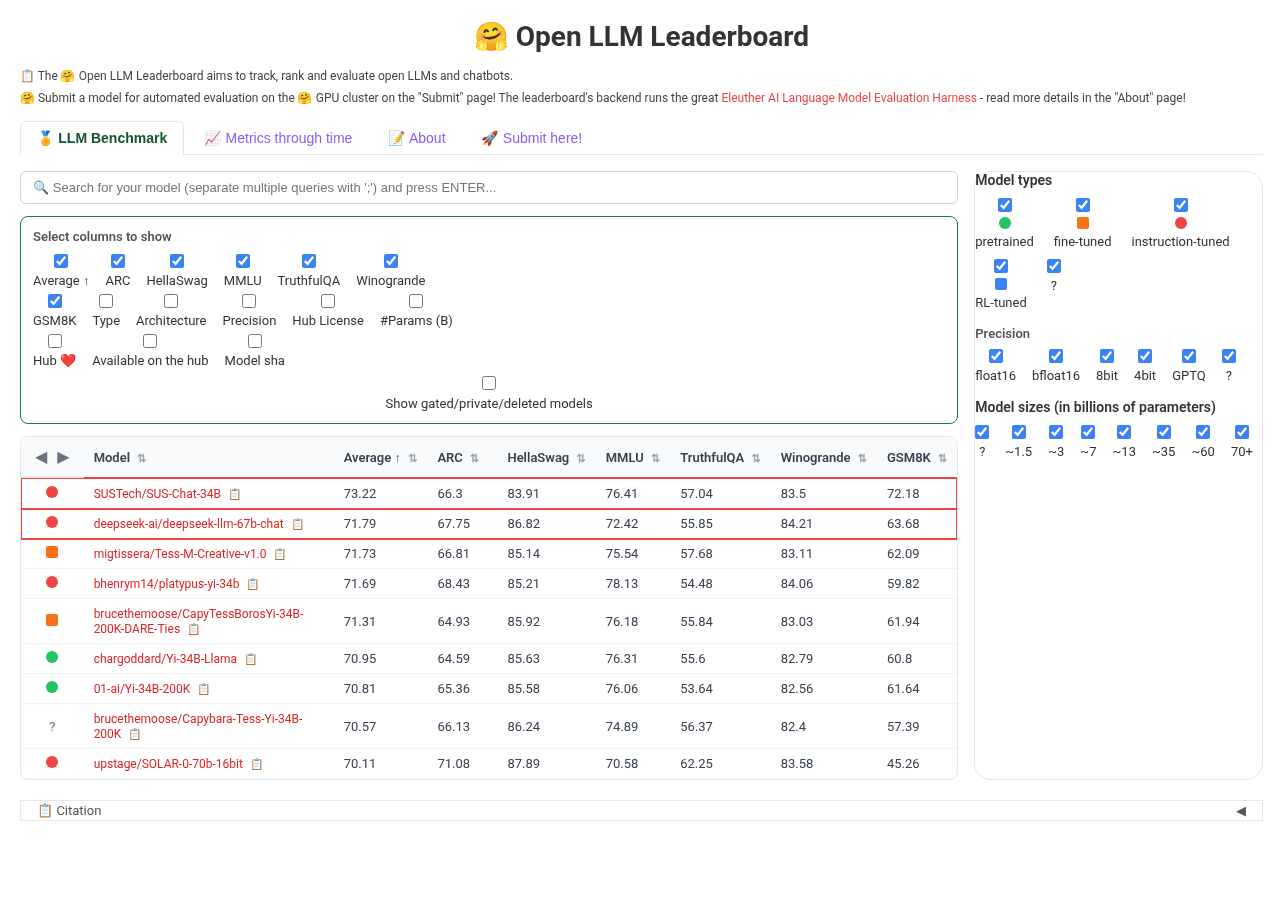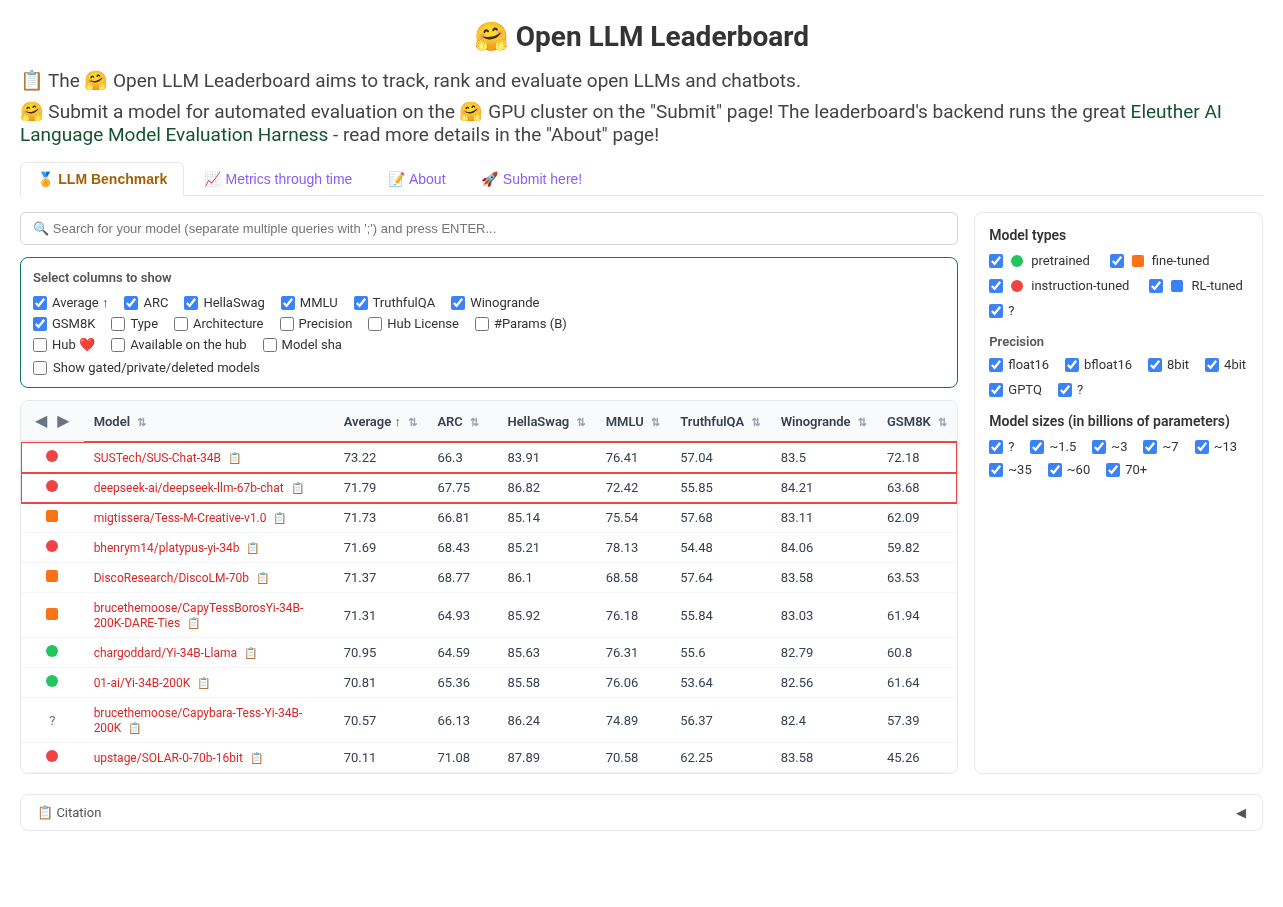--- a/index.html
+++ b/index.html
@@ -10,25 +10,25 @@
       color: #333;
       padding: 20px;
     }
     .page-title {
       text-align: center;
       font-size: 28px;
       font-weight: 700;
       margin-bottom: 16px;
     }
     .notice {
-      font-size: 19px;
+      font-size: 12px;
       margin-bottom: 8px;
       color: #444;
     }
-    .notice a { color: #14532d; text-decoration: none; }
+    .notice a { color: #ef4444; text-decoration: none; }
     .tabs {
       display: flex;
       gap: 4px;
       margin: 16px 0;
       border-bottom: 1px solid #e5e7eb;
     }
     .tab {
       padding: 8px 16px;
       font-size: 14px;
       cursor: pointer;
@@ -36,35 +36,34 @@
       background: transparent;
       border: none;
       color: #8b5cf6;
     }
     .tab.active {
       background: #fff;
       border: 1px solid #e5e7eb;
       border-bottom: 1px solid #fff;
       margin-bottom: -1px;
       font-weight: 600;
-      color: #a16207;
+      color: #14532d;
     }
 
     .main-layout {
       display: flex;
       gap: 16px;
     }
     .left-panel {
       flex: 0 0 630px;
     }
     .right-panel {
       flex: 1;
       border: 1px solid #e5e7eb;
-      border-radius: 8px;
-      padding: 14px;
+      border-radius: 17px;
       background: #fff;
     }
 
     .search-box {
       width: 100%;
       padding: 8px 12px;
       border: 1px solid #d1d5db;
       border-radius: 6px;
       font-size: 13px;
       color: #888;
@@ -88,20 +87,21 @@
       flex-wrap: wrap;
       gap: 10px 16px;
       margin-bottom: 6px;
     }
     .checkbox-item {
       display: flex;
       align-items: center;
       gap: 5px;
       font-size: 13px;
       cursor: pointer;
+      flex-direction: column;
     }
     .checkbox-item input[type="checkbox"] {
       width: 14px;
       height: 14px;
       cursor: pointer;
       accent-color: #3b82f6;
     }
     .gated-row {
       margin-top: 8px;
     }
@@ -184,22 +184,22 @@
       color: #374151;
     }
     .model-link {
       color: #dc2626;
       text-decoration: none;
       font-size: 12px;
     }
     .citation-bar {
       margin-top: 20px;
       border: 1px solid #e5e7eb;
-      border-radius: 8px;
-      padding: 10px 16px;
+      border-radius: 0;
+      padding: 2px 16px;
       display: flex;
       justify-content: space-between;
       align-items: center;
       font-size: 13px;
       color: #555;
       cursor: pointer;
     }
     .nav-arrow {
       font-size: 16px;
       color: #6b7280;
@@ -402,34 +402,20 @@
       <a href="#" class="model-link">bhenrym14/platypus-yi-34b</a>
       <span class="copy-icon">📋</span>
     </td>
     <td>71.69</td>
     <td>68.43</td>
     <td>85.21</td>
     <td>78.13</td>
     <td>54.48</td>
     <td>84.06</td>
     <td>59.82</td>
-  </tr>
-              <tr>
-    <td style="text-align:center; width:40px;"><span style="display:inline-block;width:12px;height:12px;background:#f97316;border-radius:2px;"></span></td>
-    <td class="col-model">
-      <a href="#" class="model-link">DiscoResearch/DiscoLM-70b</a>
-      <span class="copy-icon">📋</span>
-    </td>
-    <td>71.37</td>
-    <td>68.77</td>
-    <td>86.1</td>
-    <td>68.58</td>
-    <td>57.64</td>
-    <td>83.58</td>
-    <td>63.53</td>
   </tr>
               <tr>
     <td style="text-align:center; width:40px;"><span style="display:inline-block;width:12px;height:12px;background:#f97316;border-radius:2px;"></span></td>
     <td class="col-model">
       <a href="#" class="model-link">brucethemoose/CapyTessBorosYi-34B-200K-DARE-Ties</a>
       <span class="copy-icon">📋</span>
     </td>
     <td>71.31</td>
     <td>64.93</td>
     <td>85.92</td>

